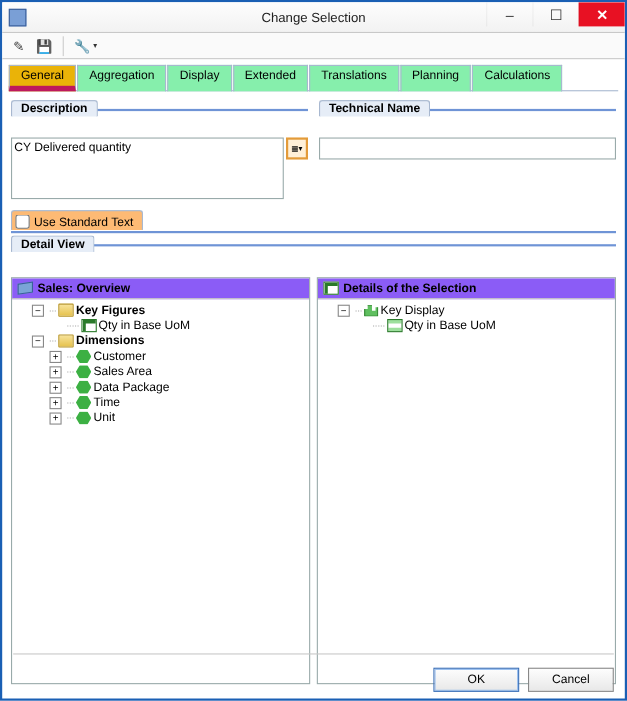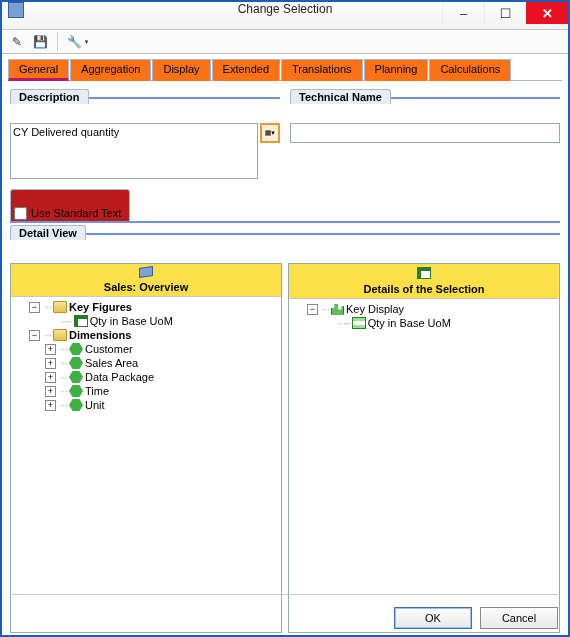--- a/index.html
+++ b/index.html
@@ -13,21 +13,21 @@
     border: 2px solid #1a5fb4;
     position: relative;
     overflow: hidden;
   }
   
   .titlebar {
     height: 28px;
     background: linear-gradient(#fdfdfd,#f2f2f2);
     border-bottom: 1px solid #c8c8c8;
     display: flex;
-    align-items: flex-start;
+    align-items: center;
     position: relative;
   }
   .title-icon {
     width: 16px; height: 16px;
     margin-left: 6px;
     background: #7a9fd6;
     border: 1px solid #3a5f9a;
   }
   .titlebar-title {
     position: absolute;
@@ -79,27 +79,27 @@
     display: flex;
     padding: 4px 6px 0 6px;
     background:#fff;
   }
   .tab {
     padding: 3px 10px;
     border: 1px solid #a8b8d0;
     border-bottom: none;
     margin-right: 1px;
     font-size: 11px;
-    background: #f97316;
+    background: #86efac;
     position: relative;
     top: 1px;
   }
   .tab.active {
-    background: #f97316;
-    border-bottom: 3px solid #be185d;
+    background: #eab308;
+    border-bottom: 5px solid #be185d;
     z-index: 2;
   }
   .tab-panel-border {
     border-top: 1px solid #a8b8d0;
     margin: 0 6px;
   }
   
   .content {
     padding: 6px 8px 48px 8px;
   }
@@ -147,26 +147,26 @@
   .textinput {
     width: 100%;
     height: 20px;
     border: 1px solid #9aa;
     font-family: inherit;
     font-size: 11px;
     padding: 1px 3px;
   }
   .checkbox-tab {
     display:inline-flex;
-    align-items:flex-start;
+    align-items:flex-end;
     border:1px solid #a8b8d0;
     border-bottom:none;
     border-radius:3px 3px 0 0;
-    background:#b91c1c;
-    padding:17px 8px 1px 3px;
+    background:#fdba74;
+    padding:3px 8px 1px 3px;
     margin-top:10px;
     gap:4px;
   }
   .checkbox-tab input { margin:0; width:13px; height:13px;}
   .checkbox-border { border-top:2px solid #6f94d6; margin-top:-1px;}
   
   .detail-split {
     display: flex;
     gap: 6px;
     margin-top: 4px;
@@ -178,22 +178,21 @@
     overflow: auto;
     background:#fff;
   }
   .pane-header {
     font-weight: bold;
     padding: 3px 5px;
     display: flex;
     align-items: center;
     gap: 4px;
     border-bottom: 1px solid #c8c8c8;
-    background:#fde047;
-    flex-direction:column;
+    background:#8b5cf6;
   }
   .tree {
     padding: 3px 2px;
   }
   .tree ul { list-style:none; margin:0; padding-left: 16px;}
   .tree li { padding: 1px 0; white-space: nowrap; display:flex; align-items:center; gap:2px;}
   .twisty {
     width:11px; height:11px;
     border:1px solid #888;
     font-size:9px;

